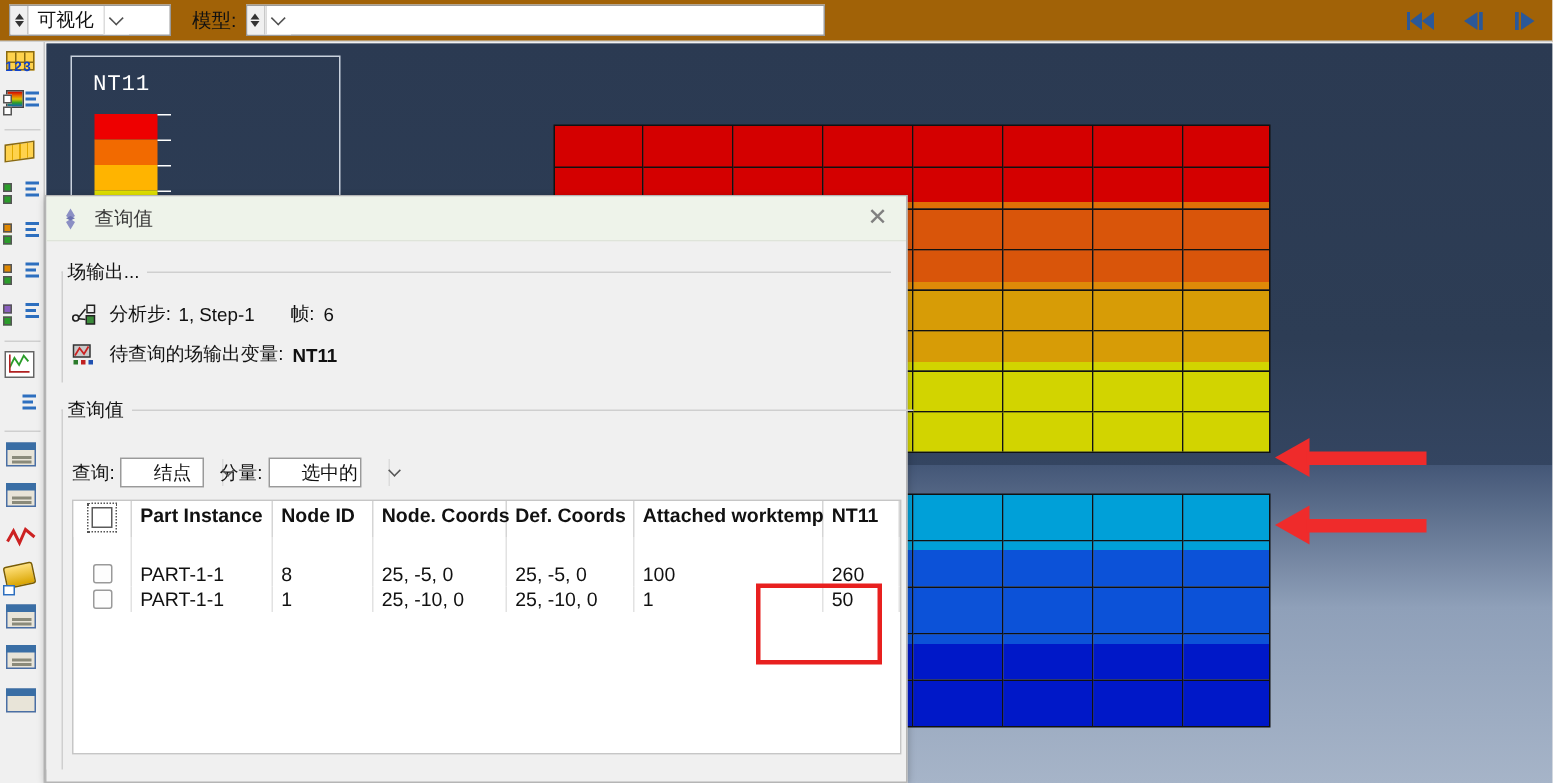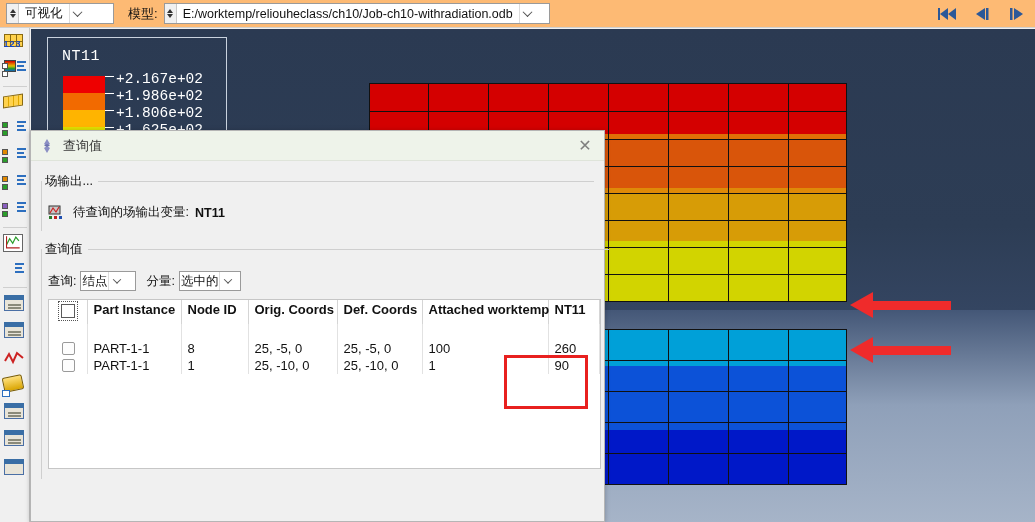--- a/index.html
+++ b/index.html
@@ -8,21 +8,21 @@
     width: 1035px; height: 522px;
     overflow: hidden;
     font-family: "Liberation Sans", sans-serif;
     background: #f0f0f0;
   }
   #root { position: relative; width: 1035px; height: 522px; }
 
   
   .topbar {
     position: absolute; left: 0; top: 0; width: 1035px; height: 28px;
-    background: #fdba74;
+    background: #a16207;
     border-bottom: 1px solid #d0d0d0;
     display: flex; align-items: center;
   }
   .combo {
     display: flex; align-items: stretch;
     height: 21px; background: #ffffff;
     border: 1px solid #9a9a9a;
     font-size: 12.5px;
   }
   .combo .spin {
@@ -159,21 +159,21 @@
 
   .radio { display:flex; align-items:center; margin-right: 14px; }
   .radio .rb { width:12px; height:12px; border-radius:50%; border:1px solid #6b6b6b; background:#fff;
                margin-right:5px; position:relative; flex:none; }
   .radio .rb.on { border-color:#1e6fd9; }
   .radio .rb.on::after { content:""; position:absolute; left:2px; top:2px; width:6px; height:6px;
                          border-radius:50%; background:#1e6fd9; }
 
   .mini-combo { display:inline-flex; align-items:stretch; height:20px; background:#fff;
                 border:1px solid #9a9a9a; margin: 0 4px; }
-  .mini-combo .v { padding: 0 1px; display:flex; align-items:center; white-space:nowrap; }
+  .mini-combo .v { padding: 0 21px; display:flex; align-items:center; white-space:nowrap; }
   .mini-combo .a { width:16px; border-left:1px solid #dcdcdc; display:flex; align-items:center; justify-content:center; }
   .mini-combo .a .chev { width:6px; height:6px; border-left:1.3px solid #555; border-bottom:1.3px solid #555;
                          transform: rotate(-45deg) translate(1px,-1px); }
 
   
   .tbl-wrap { border:1px solid #c6c6c6; background:#fff; margin: 2px 0 0 0; height: 170px; position:relative; overflow:hidden; }
   .tbl-cap { padding: 5px 0 4px 7px; font-size:12.5px; color:#111; background:#fff; }
   table.qv { border-collapse: collapse; width: 100%; font-size: 13px; table-layout: fixed; }
   table.qv th {
     font-weight: bold; text-align: left; padding: 2px 4px 3px 6px;
@@ -209,21 +209,20 @@
         </div>
     </div>
 
     <div class="tb-label">模型:</div>
 
     <div class="combo" style="width:386px;">
       <div class="spin">
           <i class="up"></i>
           <i class="dn"></i>
         </div>
-      <div class="val">E:/worktemp/reliouheclass/ch10/Job-ch10-withradiation.odb</div>
       <div class="arrow">
           <span class="chev"></span>
         </div>
     </div>
 
     <div class="nav-btns">
       <div class="navbtn">
         <svg width="20" height="14" viewBox="0 0 20 14">
             <g fill="#2b5898">
           <polygon points="10,1 10,13 2,7"></polygon>
@@ -380,26 +379,20 @@
         <div style="background:#f26a00"></div>
         <div style="background:#ffb400"></div>
         <div style="background:#e0e000"></div>
       </div>
       <div class="tickbar">
         <div></div>
           <div></div>
           <div></div>
           <div></div>
       </div>
-      <div class="legend-labels">
-        <div>+2.167e+02</div>
-        <div>+1.986e+02</div>
-        <div>+1.806e+02</div>
-        <div>+1.625e+02</div>
-      </div>
     </div>
 
     <div class="mesh" style="left:338px; top:54px; width:478px;">
       <div class="row">
         <div class="cell" style="width:59px;height:28px;background:#d40000"></div>
         <div class="cell" style="width:60px;height:28px;background:#d40000"></div>
         <div class="cell" style="width:60px;height:28px;background:#d40000"></div>
         <div class="cell" style="width:60px;height:28px;background:#d40000"></div>
         <div class="cell" style="width:60px;height:28px;background:#d40000"></div>
         <div class="cell" style="width:60px;height:28px;background:#d40000"></div>
@@ -553,41 +546,55 @@
       </svg>
       <span class="t">查询值</span>
       <span class="dlg-close">✕</span>
     </div>
 
     <div class="dlg-body">
 
       <fieldset class="grp">
         <legend>场输出...</legend>
 
+        <div class="row-line">
+          <span class="ico">
+            <svg width="18" height="15" viewBox="0 0 18 15">
+              <circle cx="2.5" cy="10" r="2" fill="none" stroke="#222" stroke-width="1.1"></circle>
+              <rect x="10" y="1.5" width="5" height="5" fill="none" stroke="#222" stroke-width="1"></rect>
+              <rect x="9.5" y="8.5" width="5.5" height="5.5" fill="#3a8a3a" stroke="#222" stroke-width="1"></rect>
+              <path d="M4.5 9.5 L9 4 M4.5 10.5 L9 11" stroke="#222" stroke-width="1" fill="none"></path>
+            </svg>
+          </span>
+          <span>分析步:</span>
+          <span style="margin-left:5px">1, Step-1</span>
+          <span style="margin-left:24px">帧:</span>
+          <span style="margin-left:6px">6</span>
+        </div>
 
         <div class="row-line" style="margin-top:10px">
           <span class="ico">
             <svg width="18" height="16" viewBox="0 0 18 16">
               <rect x="1" y="1" width="11" height="8" fill="#c8c8c8" stroke="#333" stroke-width="1"></rect>
               <polyline points="2,8 5,3 8,7 11,2" stroke="#cc2222" stroke-width="1.2" fill="none"></polyline>
               <rect x="1" y="11" width="3" height="3" fill="#2a7a2a"></rect>
               <rect x="6" y="11" width="3" height="3" fill="#c02020"></rect>
               <rect x="11" y="11" width="3" height="3" fill="#2050b0"></rect>
             </svg>
           </span>
           <span>待查询的场输出变量:</span>
           <span class="bold" style="margin-left:6px">NT11</span>
         </div>
       </fieldset>
 
       <fieldset class="grp" style="margin-top:10px">
         <legend>查询值</legend>
 
 
-        <div class="row-line" style="margin-top:9px">
+        <div class="row-line" style="margin-top:19px">
           <span>查询:</span>
           <span class="mini-combo" style="width:56px">
             <span class="v">结点</span>
             <span class="a">
                 <span class="chev"></span>
               </span>
           </span>
           <span style="margin-left:6px">分量:</span>
           <span class="mini-combo" style="width:62px">
             <span class="v">选中的</span>
@@ -599,21 +606,21 @@
 
         <div class="tbl-wrap" style="margin:8px 8px 0 6px; width:553px;">
           <table class="qv">
             <thead>
               <tr>
                 <th class="hdr-cbx-cell">
                   <span class="hdr-cbx"></span>
                 </th>
                 <th style="width:94px">Part Instance</th>
                 <th style="width:67px">Node ID</th>
-                <th style="width:89px">Orig. Coords</th>
+                <th style="width:89px">Node. Coords</th>
                 <th style="width:85px">Def. Coords</th>
                 <th style="width:126px">Attached worktemp</th>
                 <th>NT11</th>
               </tr>
             </thead>
             <tbody>
               <tr class="spacer-row">
                 <td></td>
                   <td></td>
                   <td></td>
@@ -631,21 +638,21 @@
                 <td>100</td>
                 <td>260</td>
               </tr>
               <tr>
                 <td><span class="row-cbx"></span></td>
                 <td>PART-1-1</td>
                 <td>1</td>
                 <td>25, -10, 0</td>
                 <td>25, -10, 0</td>
                 <td>1</td>
-                <td>90</td>
+                <td>50</td>
               </tr>
             </tbody>
           </table>
           <div class="hl-box" style="left:455px; top:55px; width:84px; height:54px;"></div>
         </div>
       </fieldset>
     </div>
   </div>
 
 </div>

